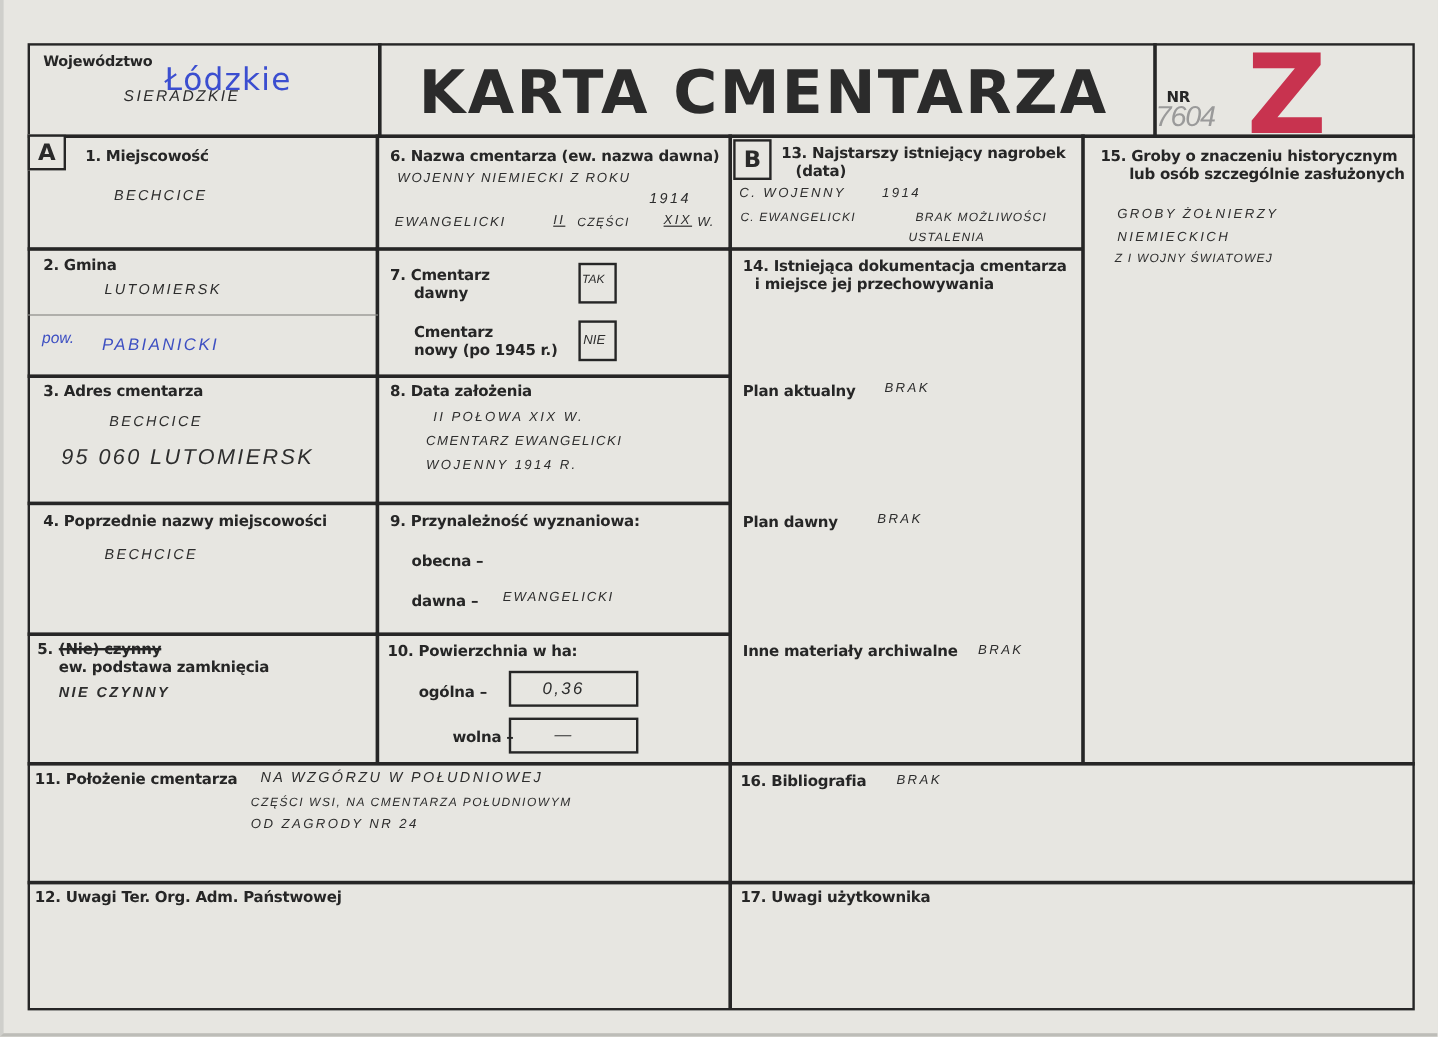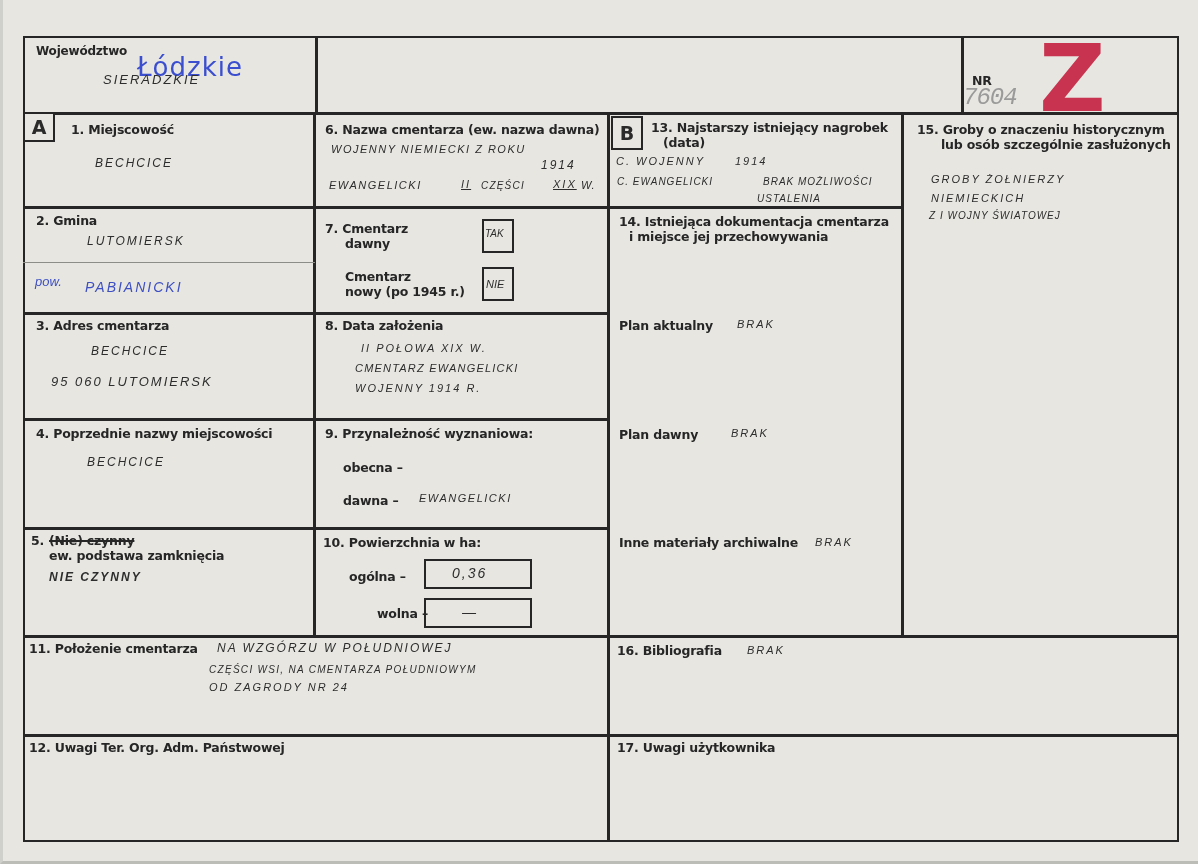--- a/index.html
+++ b/index.html
@@ -70,21 +70,21 @@
   .bigz {
     position: absolute;
     font-family: "DejaVu Sans", sans-serif;
     font-weight: bold;
     font-size: 92px;
     color: #c8334f;
     line-height: 1;
   }
   .nr-num {
     position: absolute;
-    font-family: Liberation Mono, monospace;
+    font-family: Liberation Sans, sans-serif;
     font-style: italic;
     font-size: 24px;
     color: #9a9a9a;
     letter-spacing: -1px;
     text-align: right;
   }
   .strike { text-decoration: line-through; text-decoration-thickness: 2px; }
   .underline { text-decoration: underline; }
 </style>
 </head>
@@ -95,20 +95,21 @@
   <div class="box" style="left:20px; top:36px; width:1156px; height:806px;"></div>
 
   <div class="hline" style="left:20px; top:112px; width:1156px;"></div>
   <div class="vline" style="left:312px; top:36px; height:78px;"></div>
   <div class="vline" style="left:958px; top:36px; height:78px;"></div>
 
   <div class="lbl small" style="left:33px; top:44px; font-weight:bold;">Województwo</div>
   <div class="stamp" style="left:134px; top:52px;">Łódzkie</div>
   <div class="hw" style="left:100px; top:72px; font-size:13px;">SIERADZKIE</div>
 
+  <div class="title" style="left:346px; top:48px;">KARTA CMENTARZA</div>
 
   <div class="lbl" style="left:969px; top:74px;">NR</div>
   <div class="nr-num" style="left:960px; top:84px;">7604</div>
   <div class="bigz" style="left:1036px; top:34px;">Z</div>
 
   <div class="vline" style="left:310px; top:112px; height:525px;"></div>
   <div class="vline" style="left:604px; top:112px; height:728px;"></div>
   <div class="vline" style="left:898px; top:112px; height:525px;"></div>
 
   <div class="hline" style="left:20px; top:206px; width:292px;"></div>
@@ -131,21 +132,21 @@
   <div class="lbl" style="left:68px; top:123px;">1. Miejscowość</div>
   <div class="hw" style="left:92px; top:156px;">BECHCICE</div>
 
   <div class="lbl" style="left:33px; top:214px;">2. Gmina</div>
   <div class="hw" style="left:84px; top:234px;">LUTOMIERSK</div>
   <div class="hw blue" style="left:32px; top:274px; letter-spacing:0; font-size:13px;">pow.</div>
   <div class="hw blue" style="left:82px; top:280px; font-size:14px;">PABIANICKI</div>
 
   <div class="lbl" style="left:33px; top:319px;">3. Adres cmentarza</div>
   <div class="hw" style="left:88px; top:344px;">BECHCICE</div>
-  <div class="hw" style="left:48px; top:374px; font-size:13px;">95 060 LUTOMIERSK</div>
+  <div class="hw" style="left:48px; top:374px; font-size:18px;">95 060 LUTOMIERSK</div>
 
   <div class="lbl" style="left:33px; top:427px;">4. Poprzednie nazwy miejscowości</div>
   <div class="hw" style="left:84px; top:455px;">BECHCICE</div>
 
   <div class="lbl" style="left:28px; top:534px;">5.</div>
   <div class="lbl strike" style="left:46px; top:534px;">(Nie) czynny</div>
   <div class="lbl" style="left:46px; top:549px;">ew. podstawa zamknięcia</div>
   <div class="hw" style="left:46px; top:570px; font-weight:bold;">NIE CZYNNY</div>
 
   <div class="lbl" style="left:322px; top:123px;">6. Nazwa cmentarza (ew. nazwa dawna)</div>

